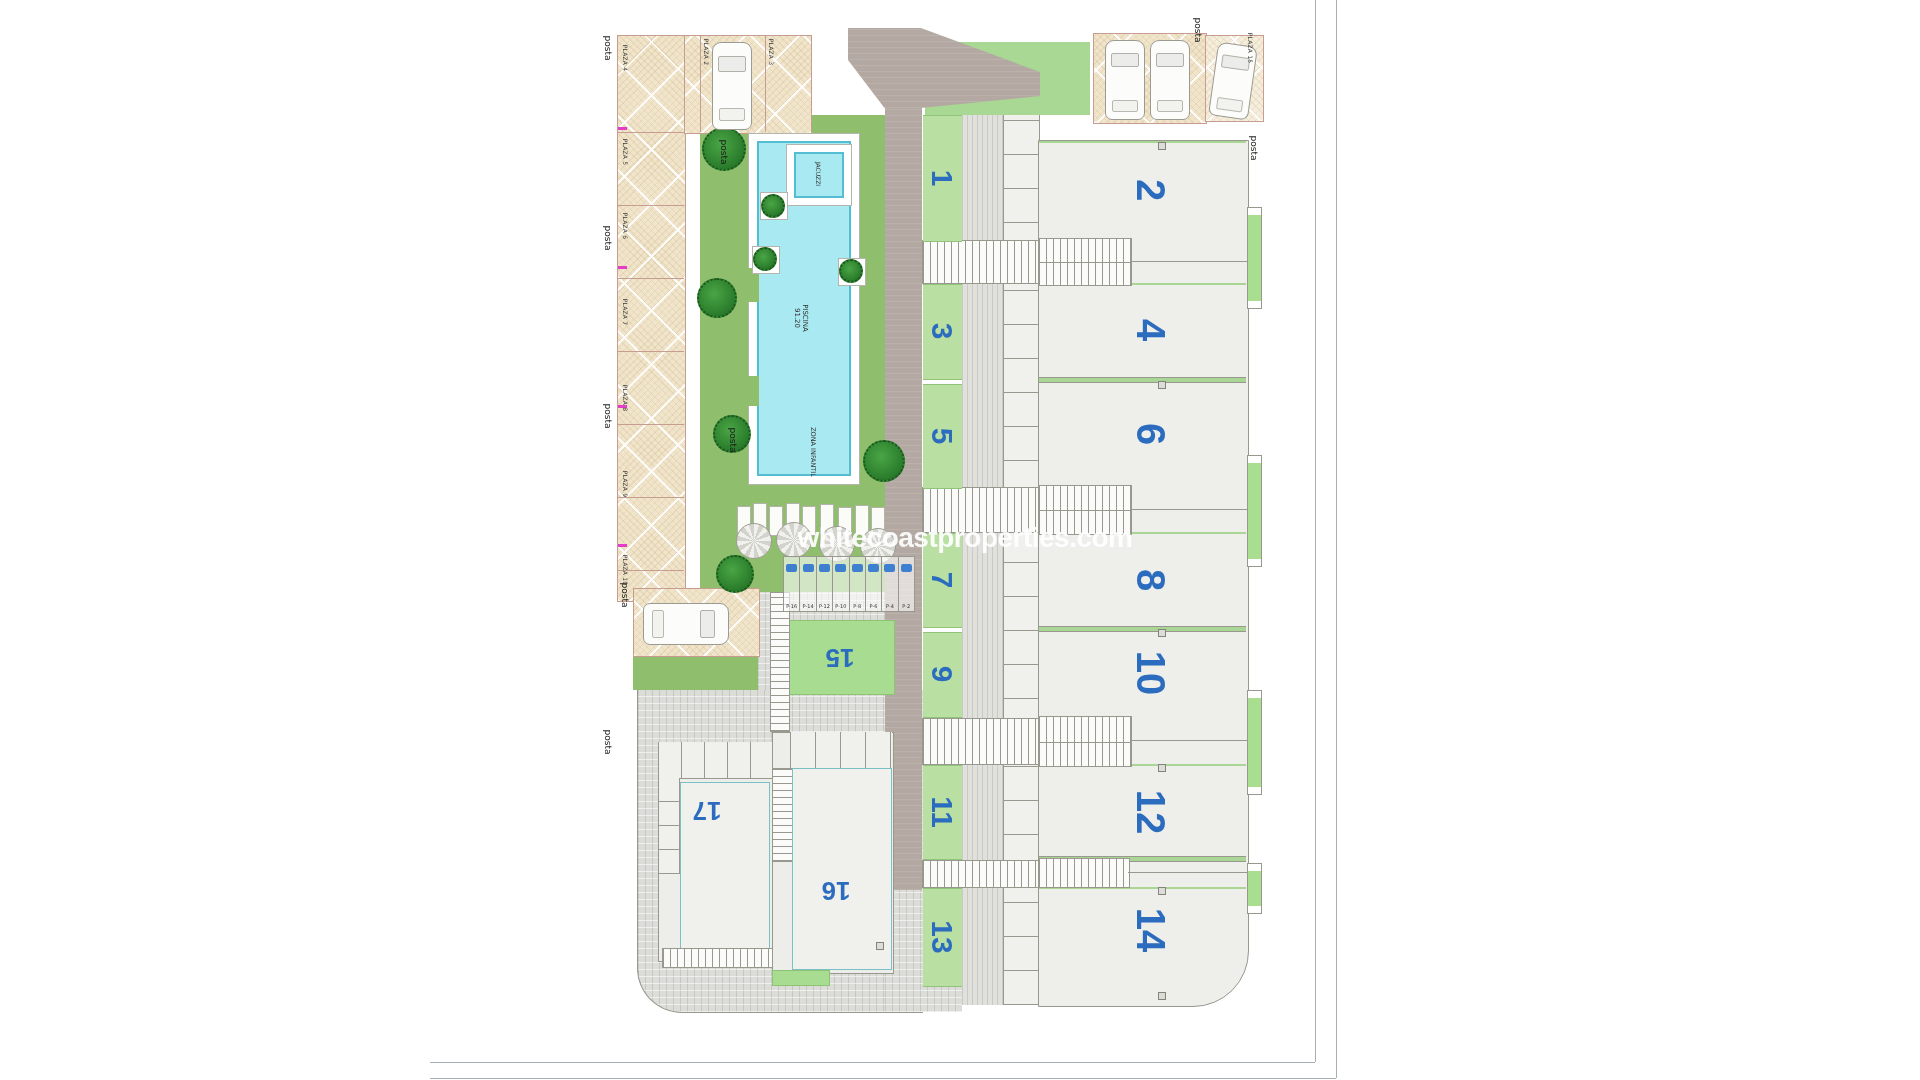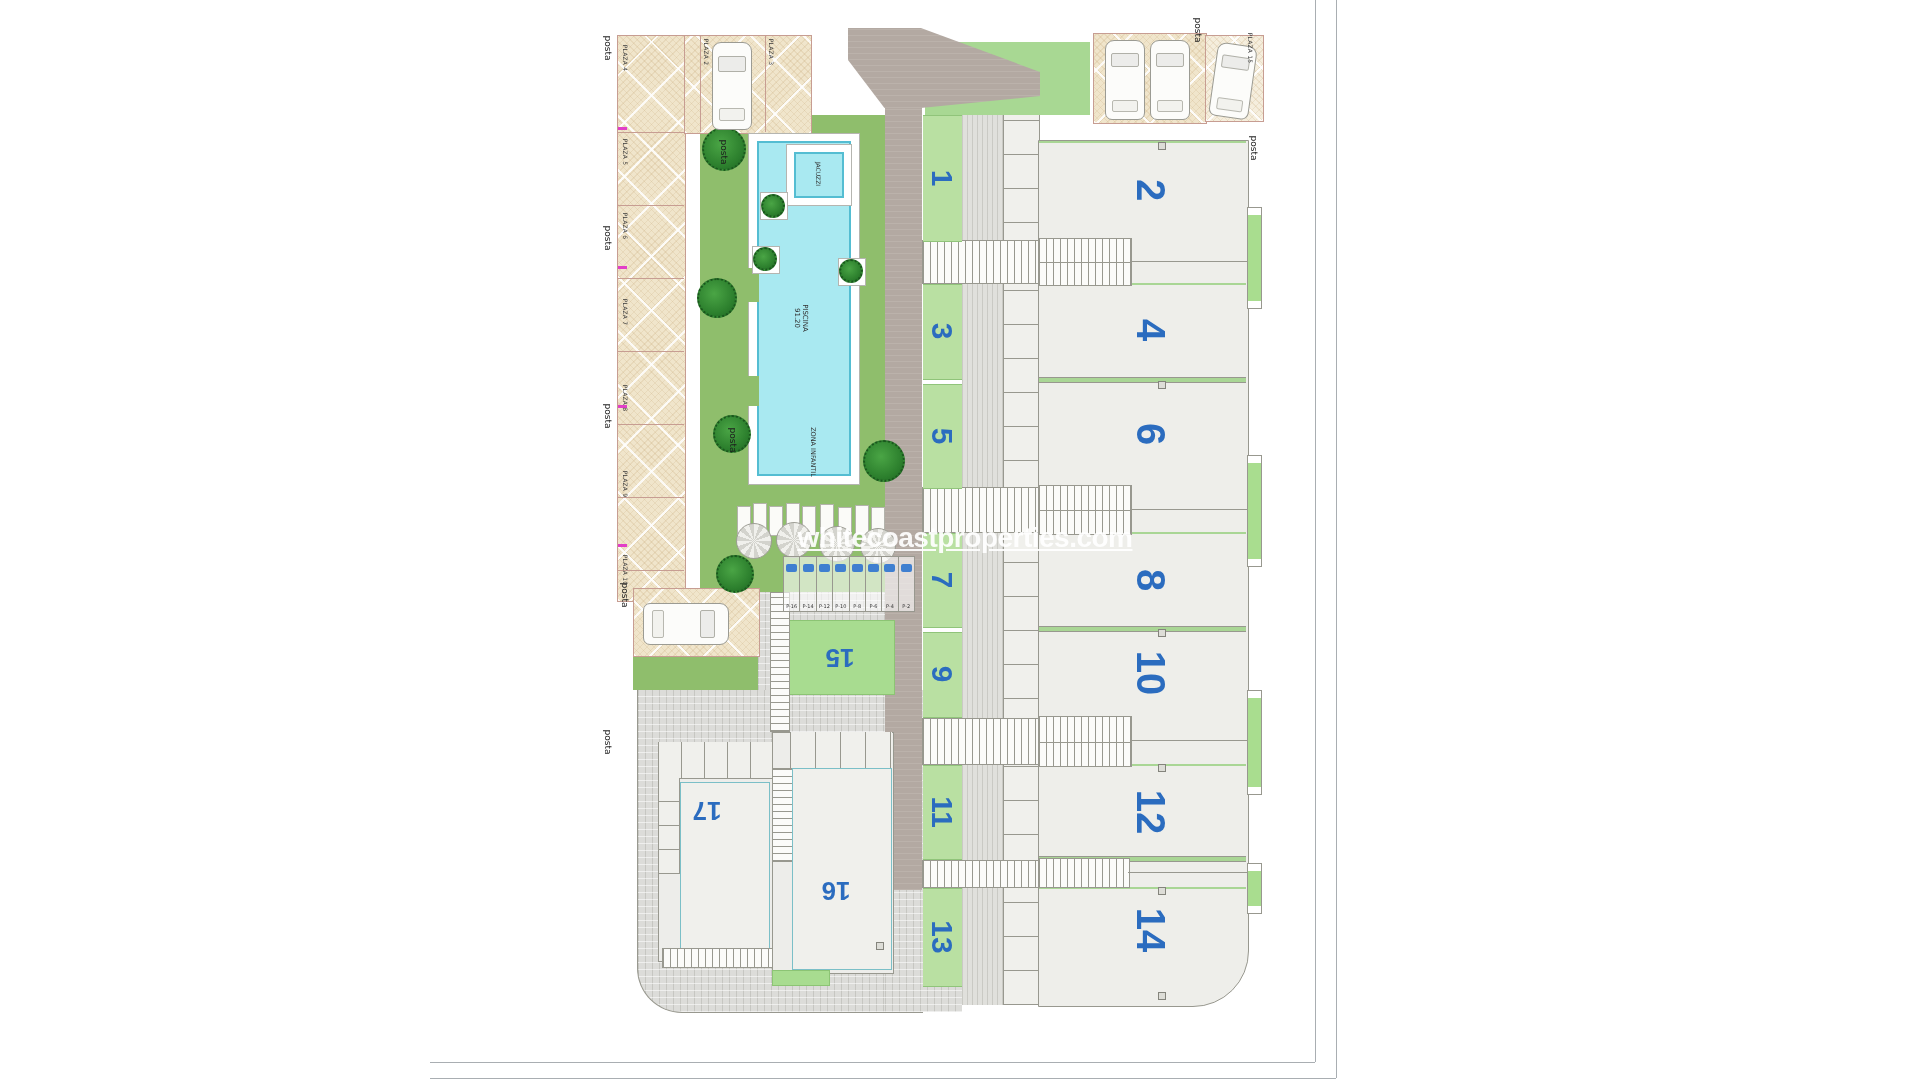--- a/index.html
+++ b/index.html
@@ -305,15 +305,15 @@
   <span class="lbl rot90 bnum" style="left:1150px;top:434px;font-size:40px;">6</span>
   <span class="lbl rot90 bnum" style="left:1150px;top:580px;font-size:40px;">8</span>
   <span class="lbl rot90 bnum" style="left:1150px;top:673px;font-size:40px;">10</span>
   <span class="lbl rot90 bnum" style="left:1150px;top:812px;font-size:40px;">12</span>
   <span class="lbl rot90 bnum" style="left:1150px;top:930px;font-size:40px;">14</span>
 
   <span class="lbl rot180 bnum" style="left:840px;top:657px;font-size:26px;">15</span>
   <span class="lbl rot180 bnum" style="left:836px;top:890px;font-size:26px;">16</span>
   <span class="lbl rot180 bnum" style="left:707px;top:810px;font-size:26px;">17</span>
 
-  <span class="lbl ctr watermark" style="left:965px;top:538px;text-decoration:underline;">whitecoastproperties.com</span>
+  <span class="lbl ctr watermark" style="left:965px;top:538px;">whitecoastproperties.com</span>
 
 </div>
 
 </body></html>

